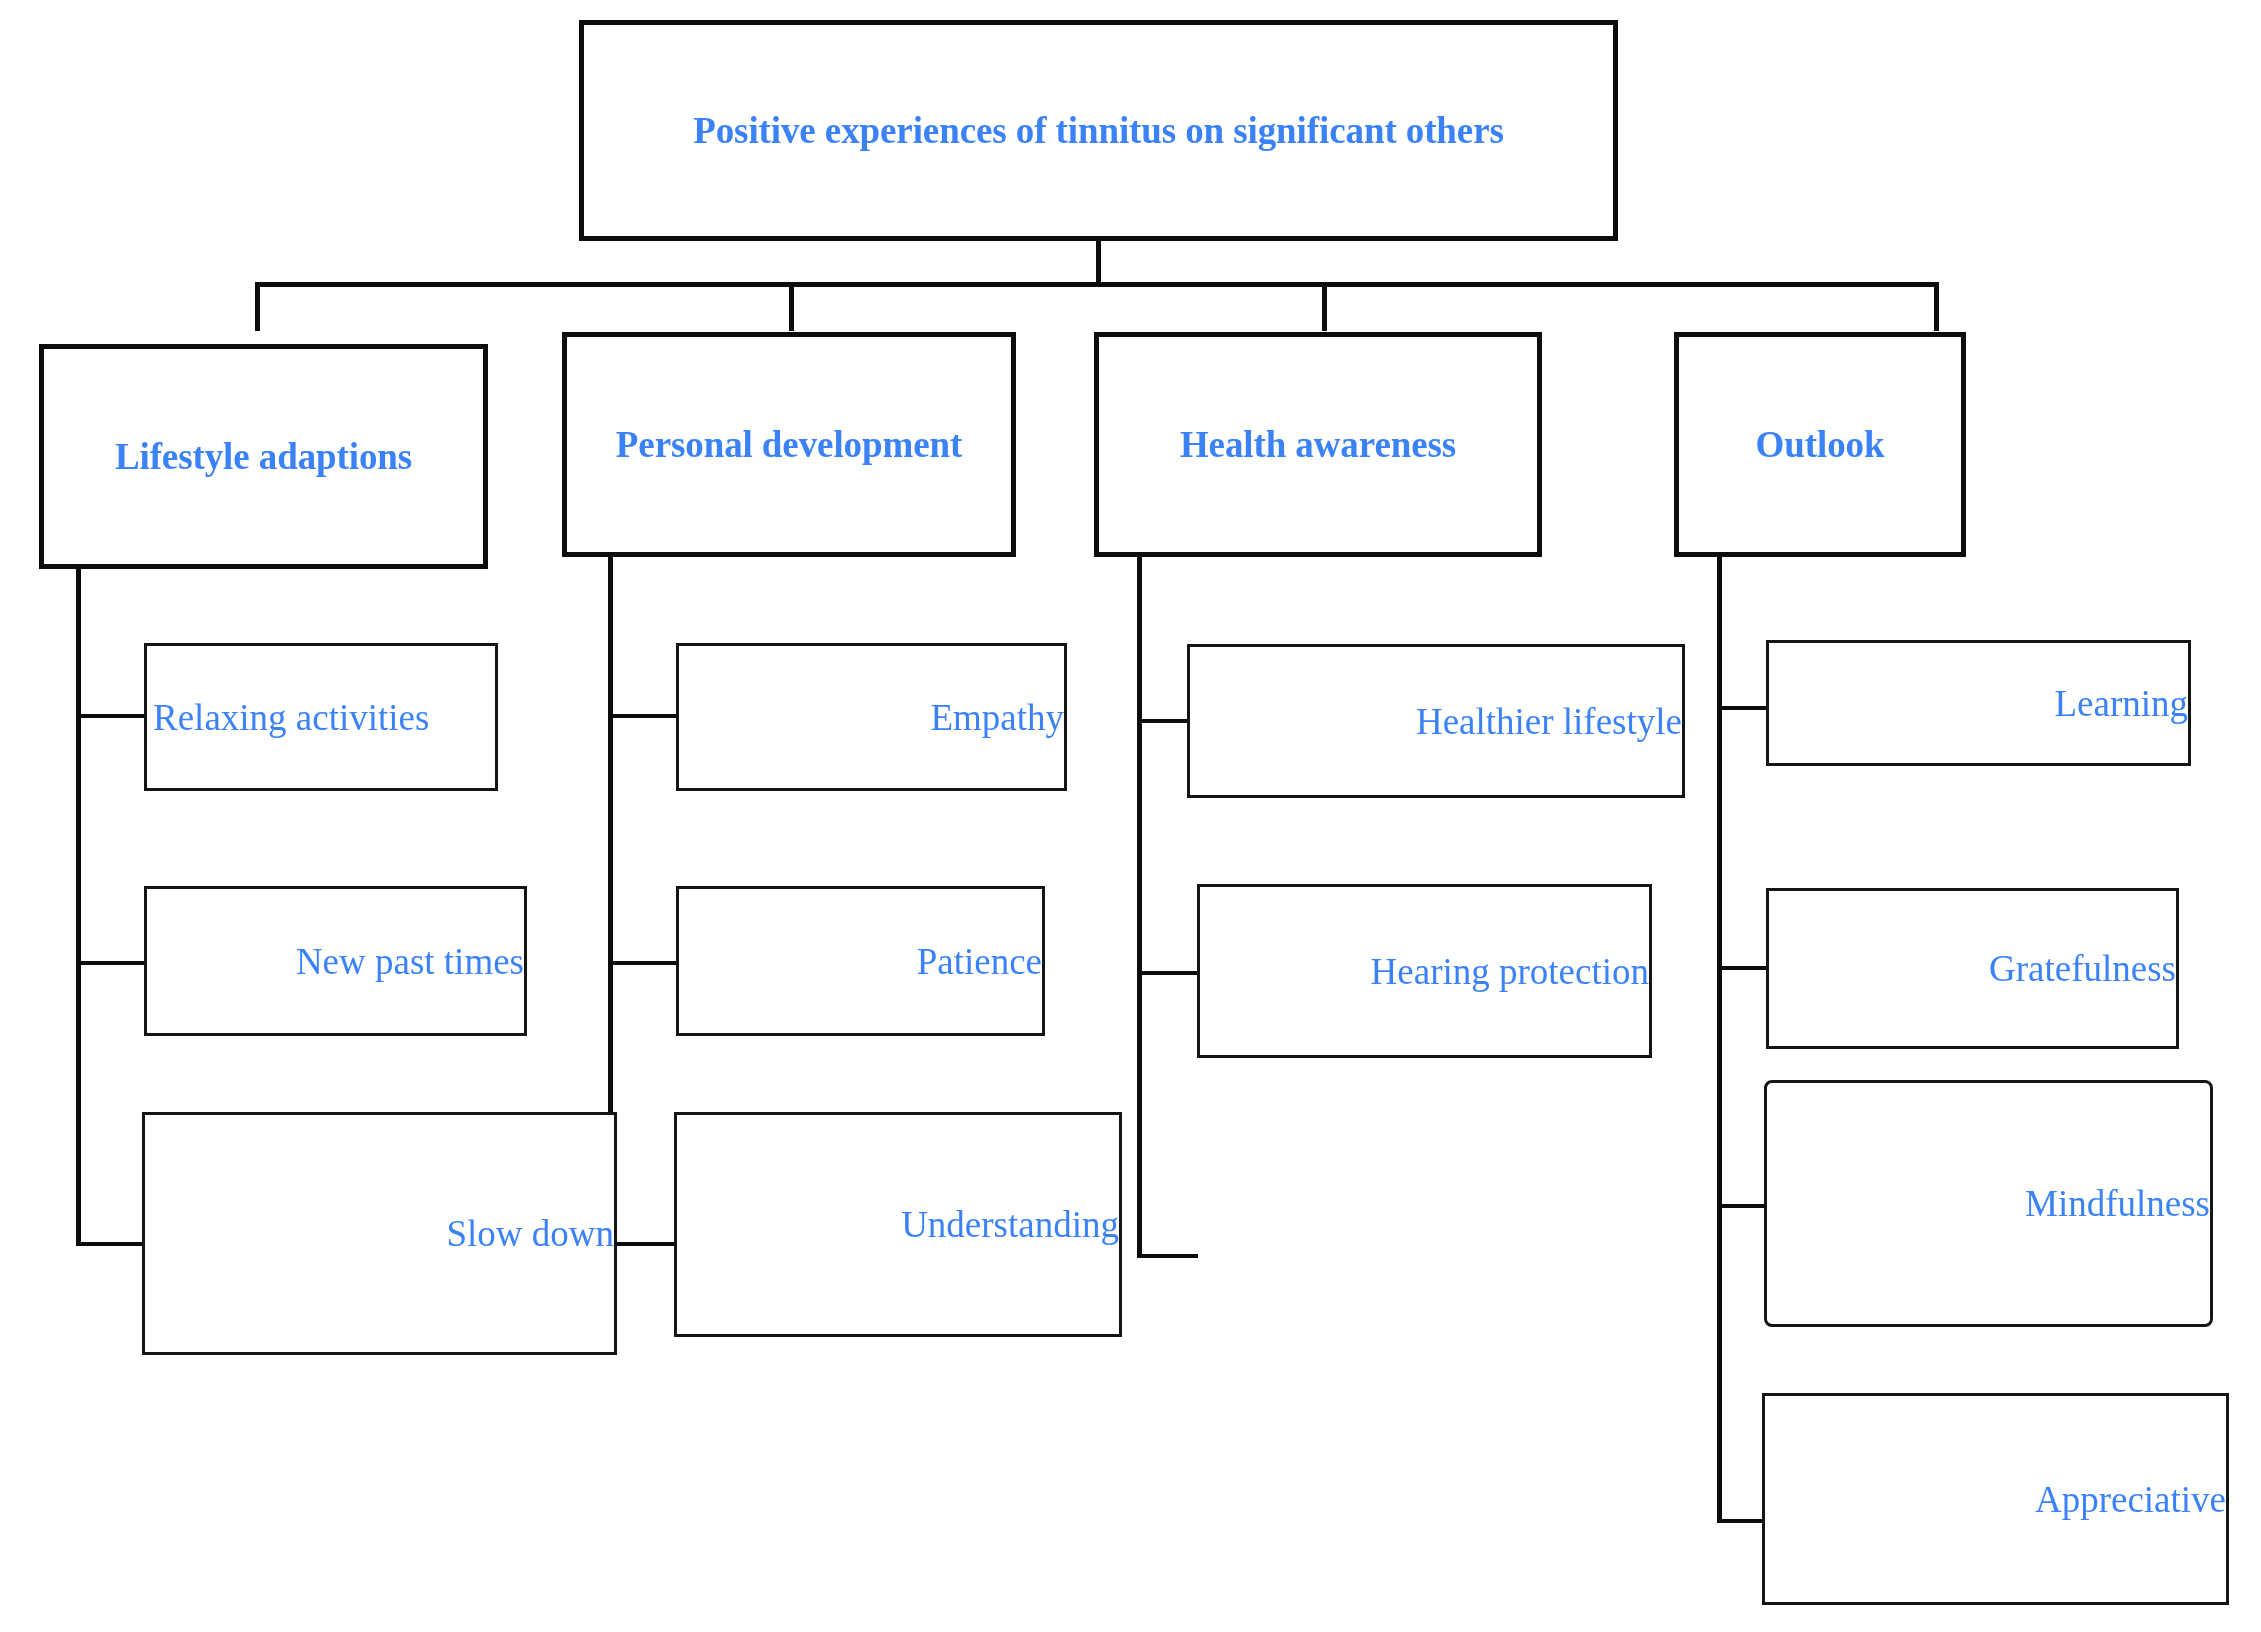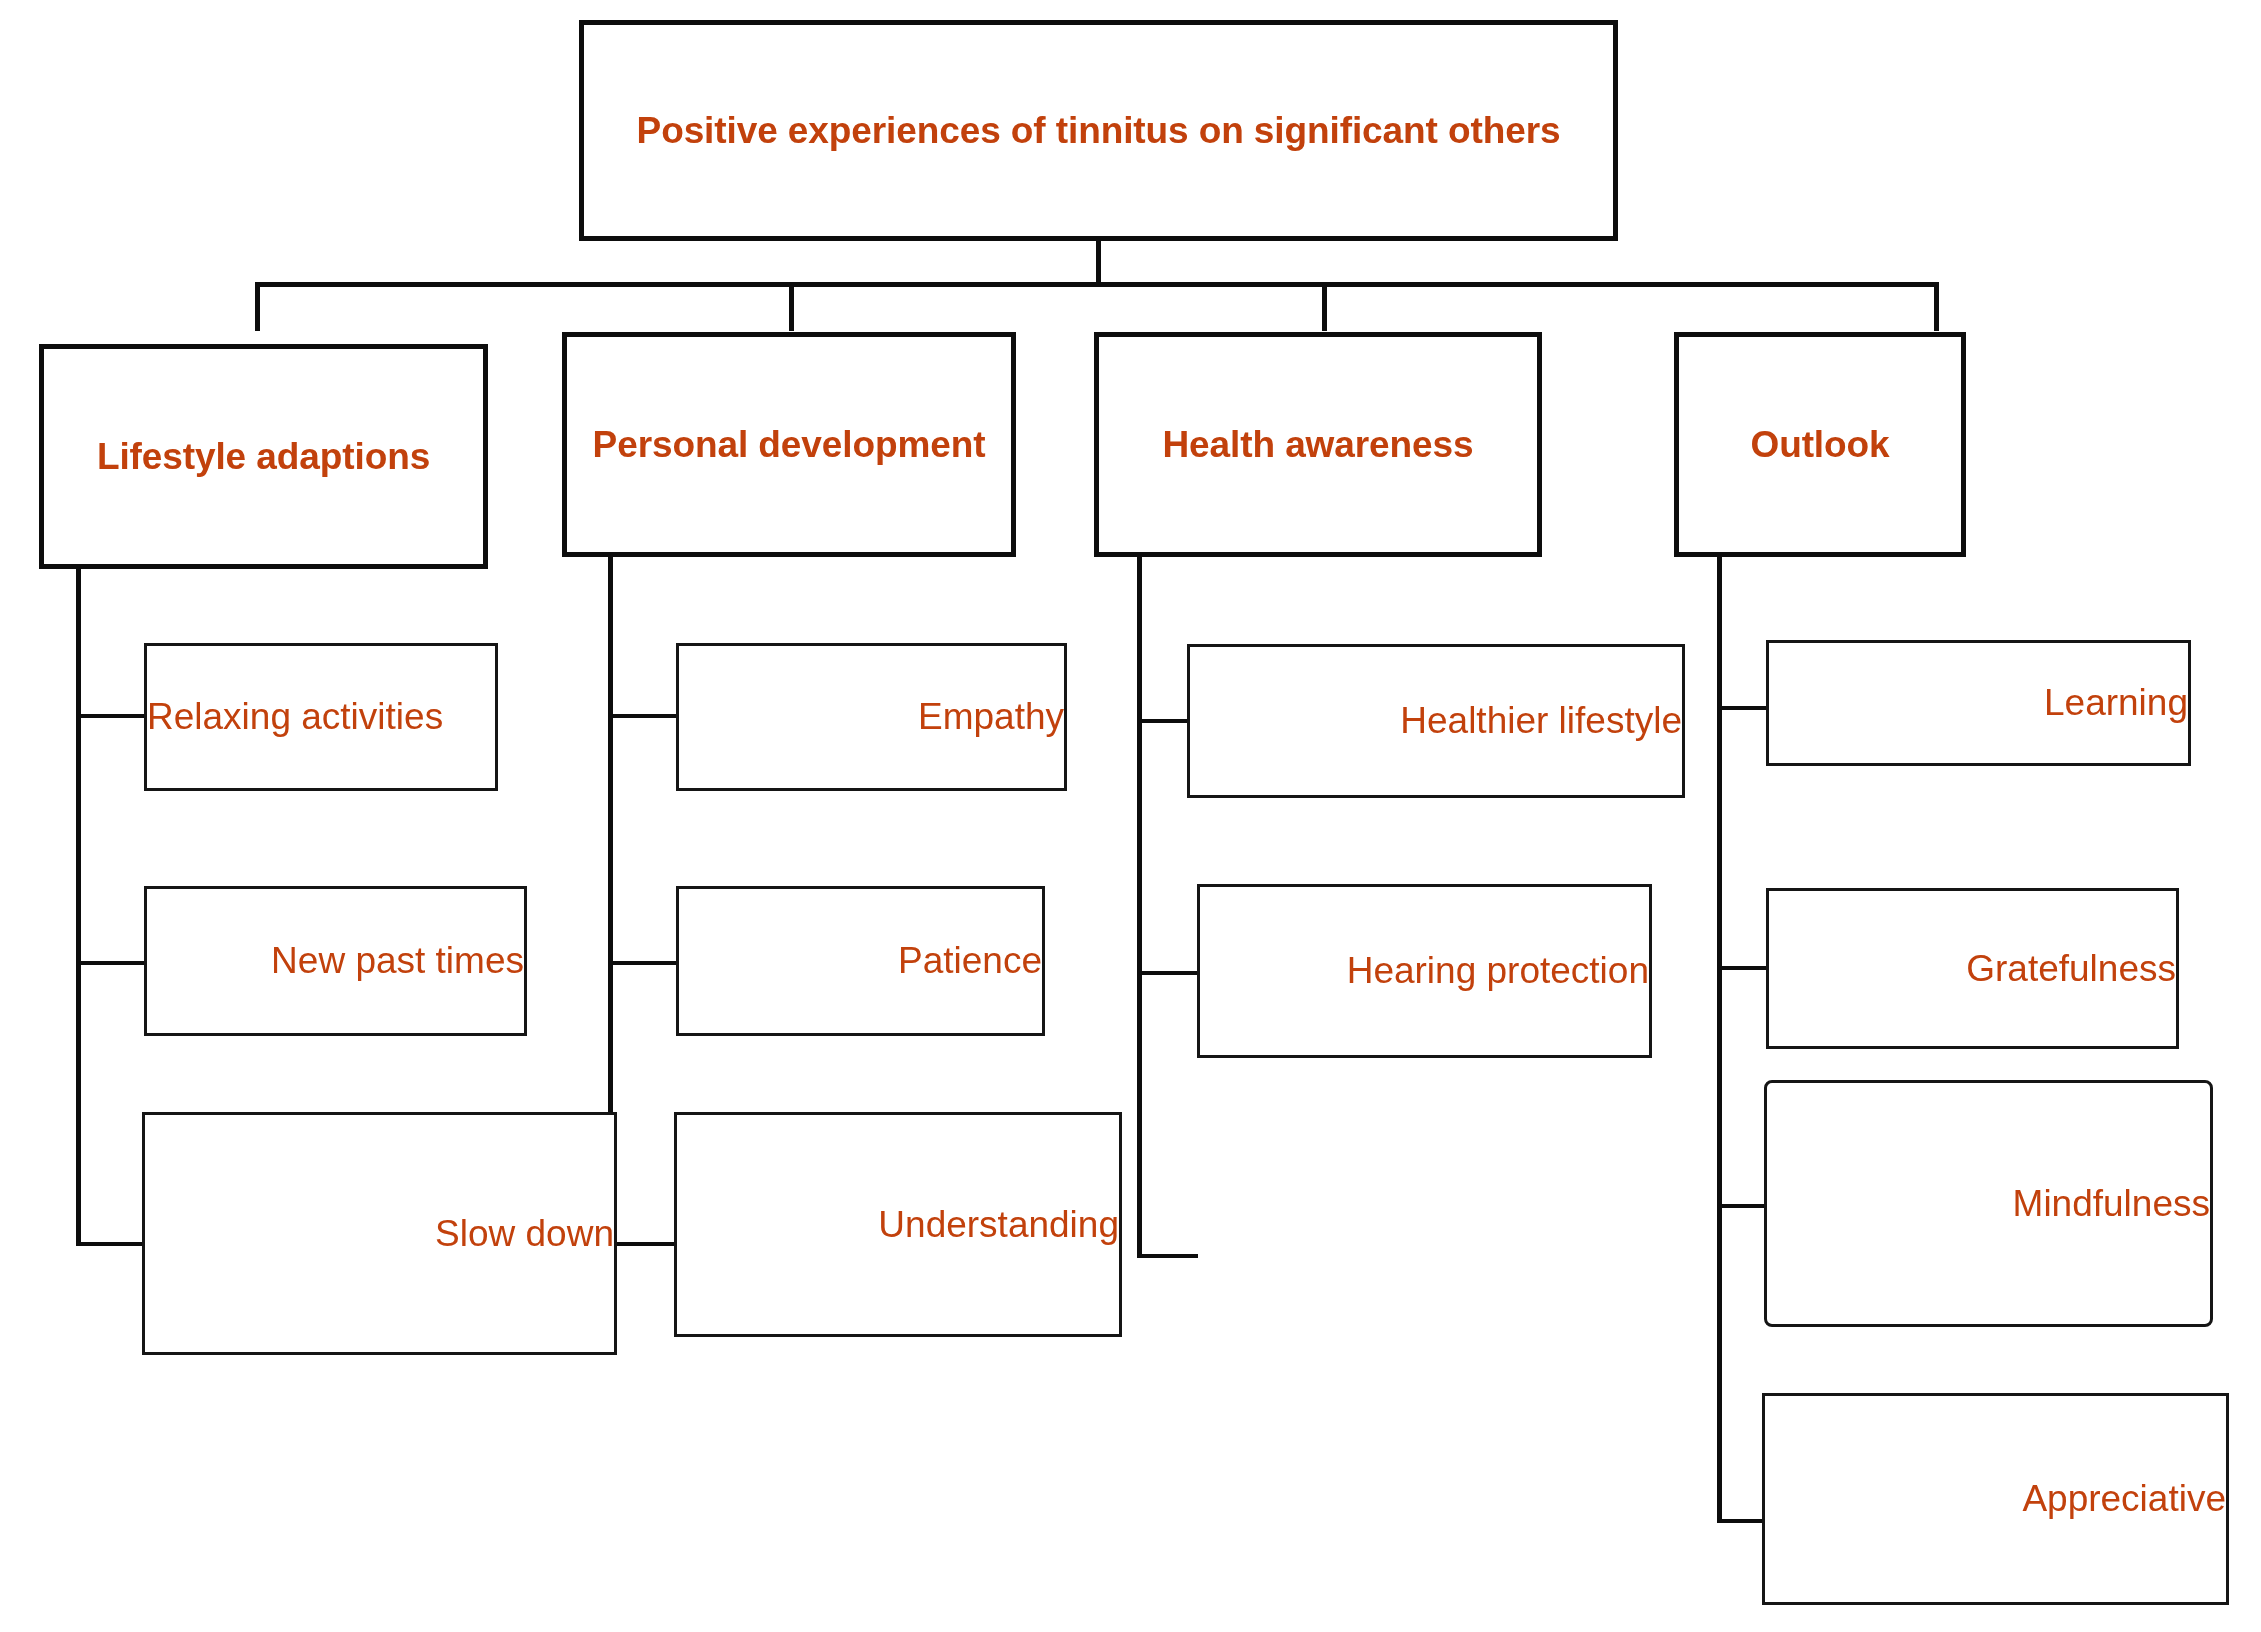--- a/index.html
+++ b/index.html
@@ -18,22 +18,23 @@
     background: #ffffff;
     overflow: hidden;
   }
   
   .node {
     position: absolute;
     box-sizing: border-box;
     background: #ffffff;
     display: flex;
     align-items: center;
-    color: #c2410c;
+    color: #3b82f6;
     z-index: 3;
+    font-family: Liberation Serif, serif;
   }
   .node.root,
   .node.category {
     border: 5.2px solid #0d0d0d;
     font-weight: bold;
     justify-content: center;
     text-align: center;
     letter-spacing: -0.1px;
   }
   .node.root {
@@ -44,21 +45,21 @@
   }
   .node.leaf {
     border: 3.7px solid #151515;
     font-weight: normal;
     font-size: 37px;
     justify-content: flex-end;
     text-align: center;
   }
   .node.leaf.align-left {
     justify-content: flex-start;
-    padding-left: 0;
+    padding-left: 6px;
     text-align: center;
   }
   
   .conn {
     position: absolute;
     background: #0d0d0d;
     z-index: 1;
   }
   .conn.v { width: 4.5px; }
   .conn.h { height: 4.5px; }

